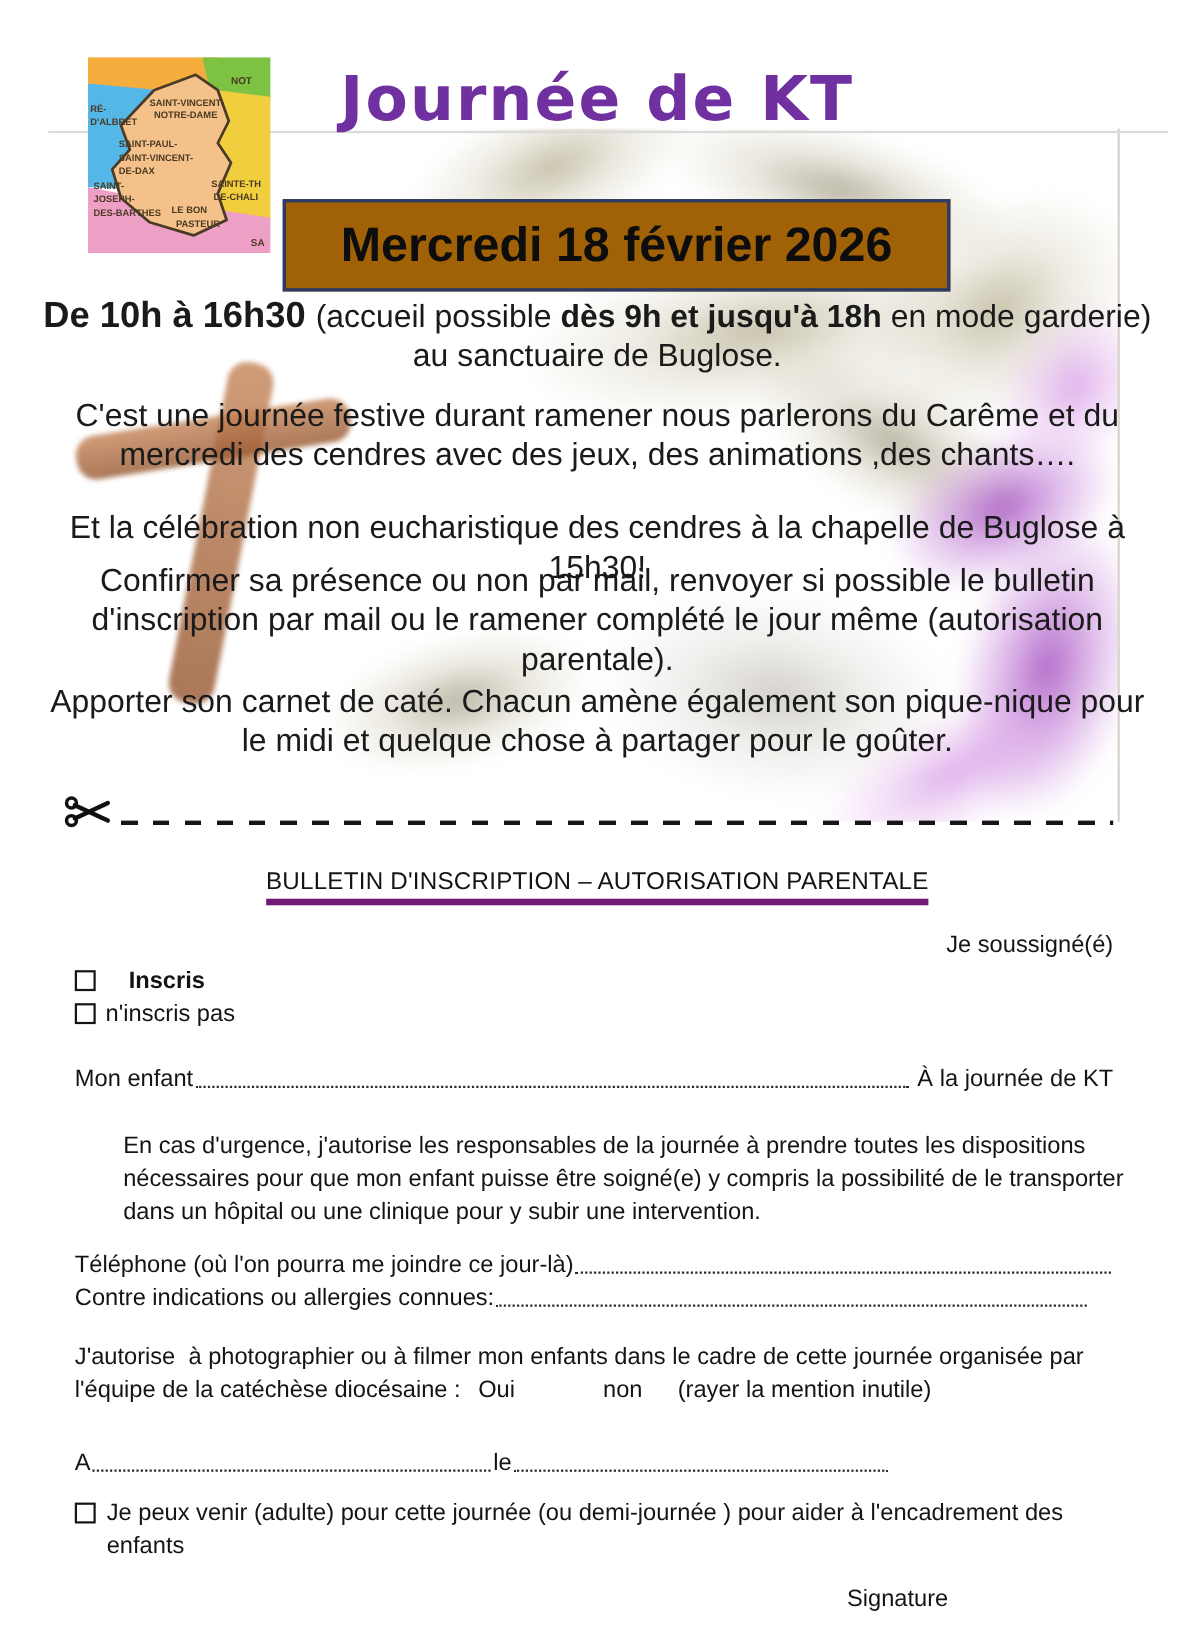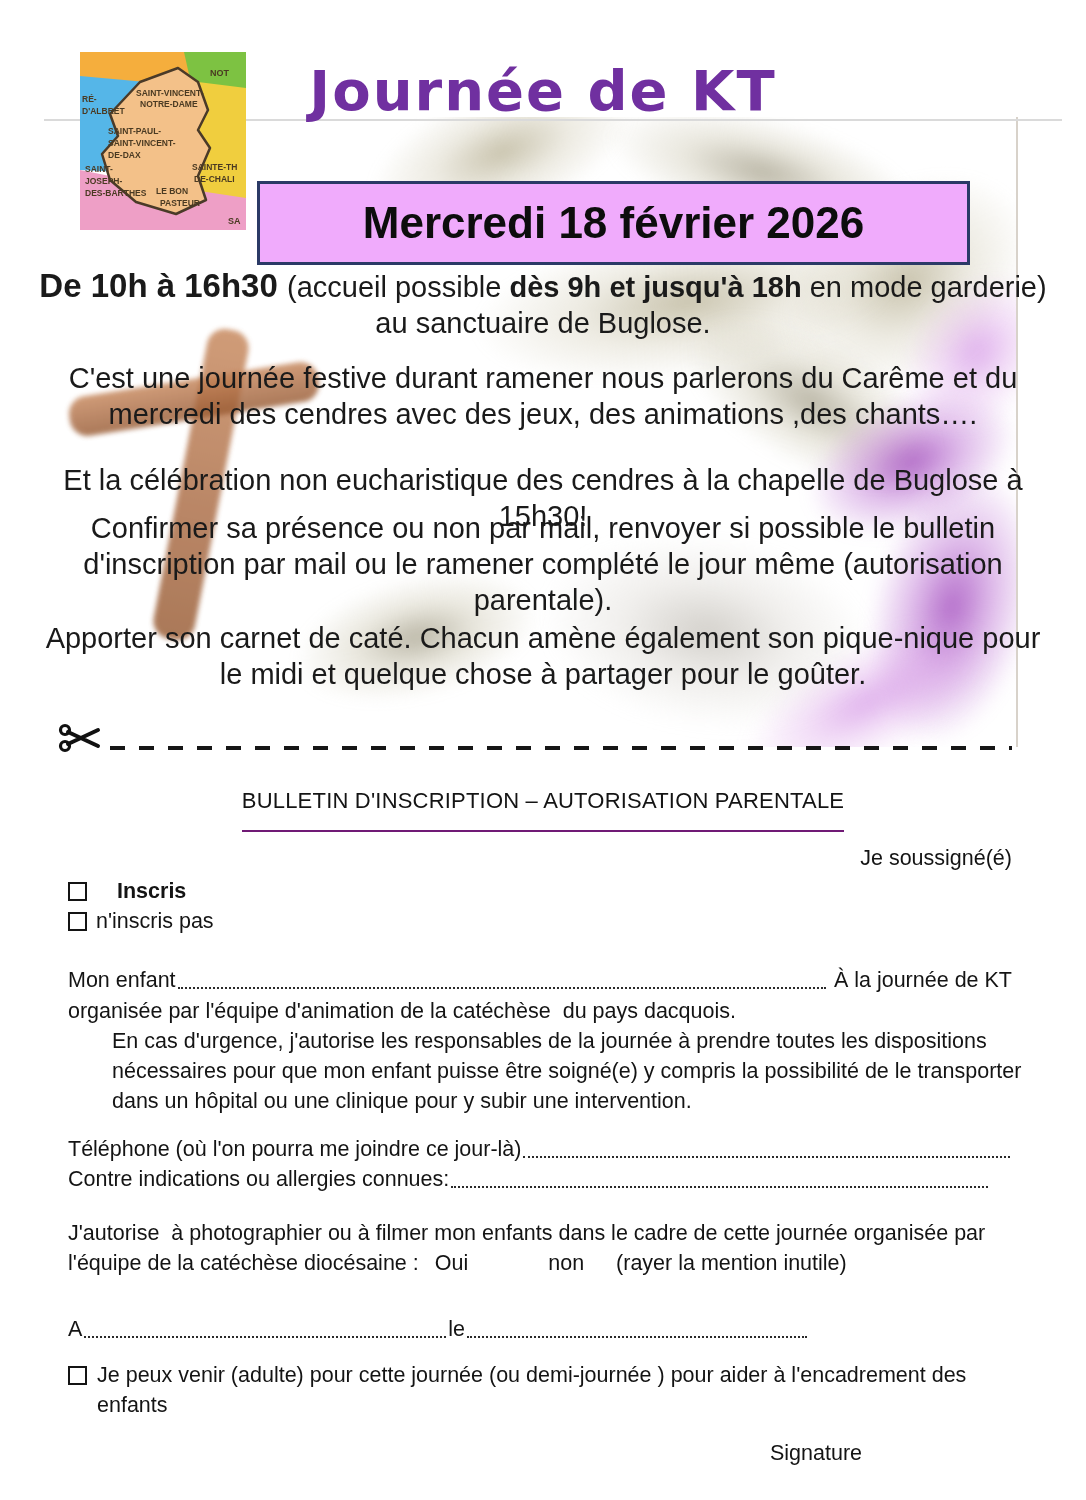--- a/index.html
+++ b/index.html
@@ -22,22 +22,22 @@
 
   
   .map{position:absolute;left:80px;top:52px;width:166px;height:178px;z-index:2;}
   .map svg{display:block;}
   .map text{font-family:"Liberation Sans","DejaVu Sans",sans-serif;font-weight:bold;fill:#4a3a22;}
 
   
   .title{position:absolute;left:0;top:34px;width:100%;text-align:center;z-index:2;
          font-family:"DejaVu Sans","Liberation Sans",sans-serif;
          font-size:56px;font-weight:bold;color:#7030A0;letter-spacing:2px;margin-top:24px;}
-  .datebox{position:absolute;left:257px;top:181px;width:713px;height:84px;z-index:2;
-           background:#f0abfc;border:3px solid #2B3A66;box-sizing:border-box;
+  .datebox{position:absolute;left:257px;top:181px;width:607px;height:84px;z-index:2;
+           background:#a16207;border:3px solid #2B3A66;box-sizing:border-box;
            display:flex;align-items:center;justify-content:center;}
   .datebox span{font-size:44px;font-weight:bold;color:#0d0d0d;letter-spacing:0px;}
 
   
   .intro p{position:absolute;left:38px;width:1010px;margin:0;text-align:center;z-index:2;
            font-size:29px;line-height:36px;color:#1a1a1a;}
   .lead{font-weight:bold;font-size:33px;}
   .bld{font-weight:bold;}
   #p1{top:268px;}
   #p2{top:360px;}
@@ -52,21 +52,21 @@
 
   
   .form{position:absolute;left:0;top:0;width:100%;height:100%;z-index:2;font-size:21.5px;line-height:30px;}
   .form .row{position:absolute;left:68px;right:74px;display:flex;align-items:flex-end;white-space:pre;}
   .form p{position:absolute;left:68px;margin:0;white-space:pre-wrap;}
   .dots{flex:1 1 auto;border-bottom:2px dotted #2a2a2a;margin:0 2px 6px 2px;height:1px;}
   .dotsf{border-bottom:2px dotted #2a2a2a;margin:0 2px 6px 2px;height:1px;flex:none;}
   .cb{width:15px;height:15px;border:2.5px solid #141414;display:inline-block;flex:none;background:#fff;}
   .heading{position:absolute;left:0;width:100%;top:786px;text-align:center;}
   .heading span{display:inline-block;font-size:22px;letter-spacing:.2px;
-                border-bottom:2px solid #701a75;padding-bottom:14px;}
+                border-bottom:6px solid #701a75;padding-bottom:1px;}
 </style>
 </head>
 <body>
 
 <div id="page">
 
   <div class="photo">
     <div class="blob twig" style="left:320px;top:-30px;width:280px;height:130px;transform:rotate(-22deg);"></div>
     <div class="blob twig2" style="left:560px;top:0px;width:320px;height:110px;transform:rotate(14deg);"></div>
     <div class="blob twig" style="left:770px;top:30px;width:190px;height:270px;transform:rotate(55deg);"></div>
@@ -147,21 +147,20 @@
 
     <div class="row" style="top:965px;">
       <span>Mon enfant</span><span class="dots"></span><span> À la journée de KT</span>
     </div>
 
     <div class="row" style="top:906px;align-items:center;">
       <span class="cb"></span>
       <span style="margin-left:9px;">n'inscris pas</span>
     </div>
 
-    <p style="top:996px;width:945px;">organisée par l'équipe d'animation de la catéchèse  du pays dacquois.</p>
     <p style="top:1026px;width:945px;margin-left:44px;">En cas d'urgence, j'autorise les responsables de la journée à prendre toutes les dispositions nécessaires pour que mon enfant puisse être soigné(e) y compris la possibilité de le transporter dans un hôpital ou une clinique pour y subir une intervention.</p>
 
     <div class="row" style="top:1134px;">
       <span>Téléphone (où l'on pourra me joindre ce jour-là)</span><span class="dots"></span>
     </div>
     <div class="row" style="top:1164px;right:96px;">
       <span>Contre indications ou allergies connues:</span><span class="dots"></span>
     </div>
 
     <p style="top:1218px;width:960px;">J'autorise  à photographier ou à filmer mon enfants dans le cadre de cette journée organisée par</p>

